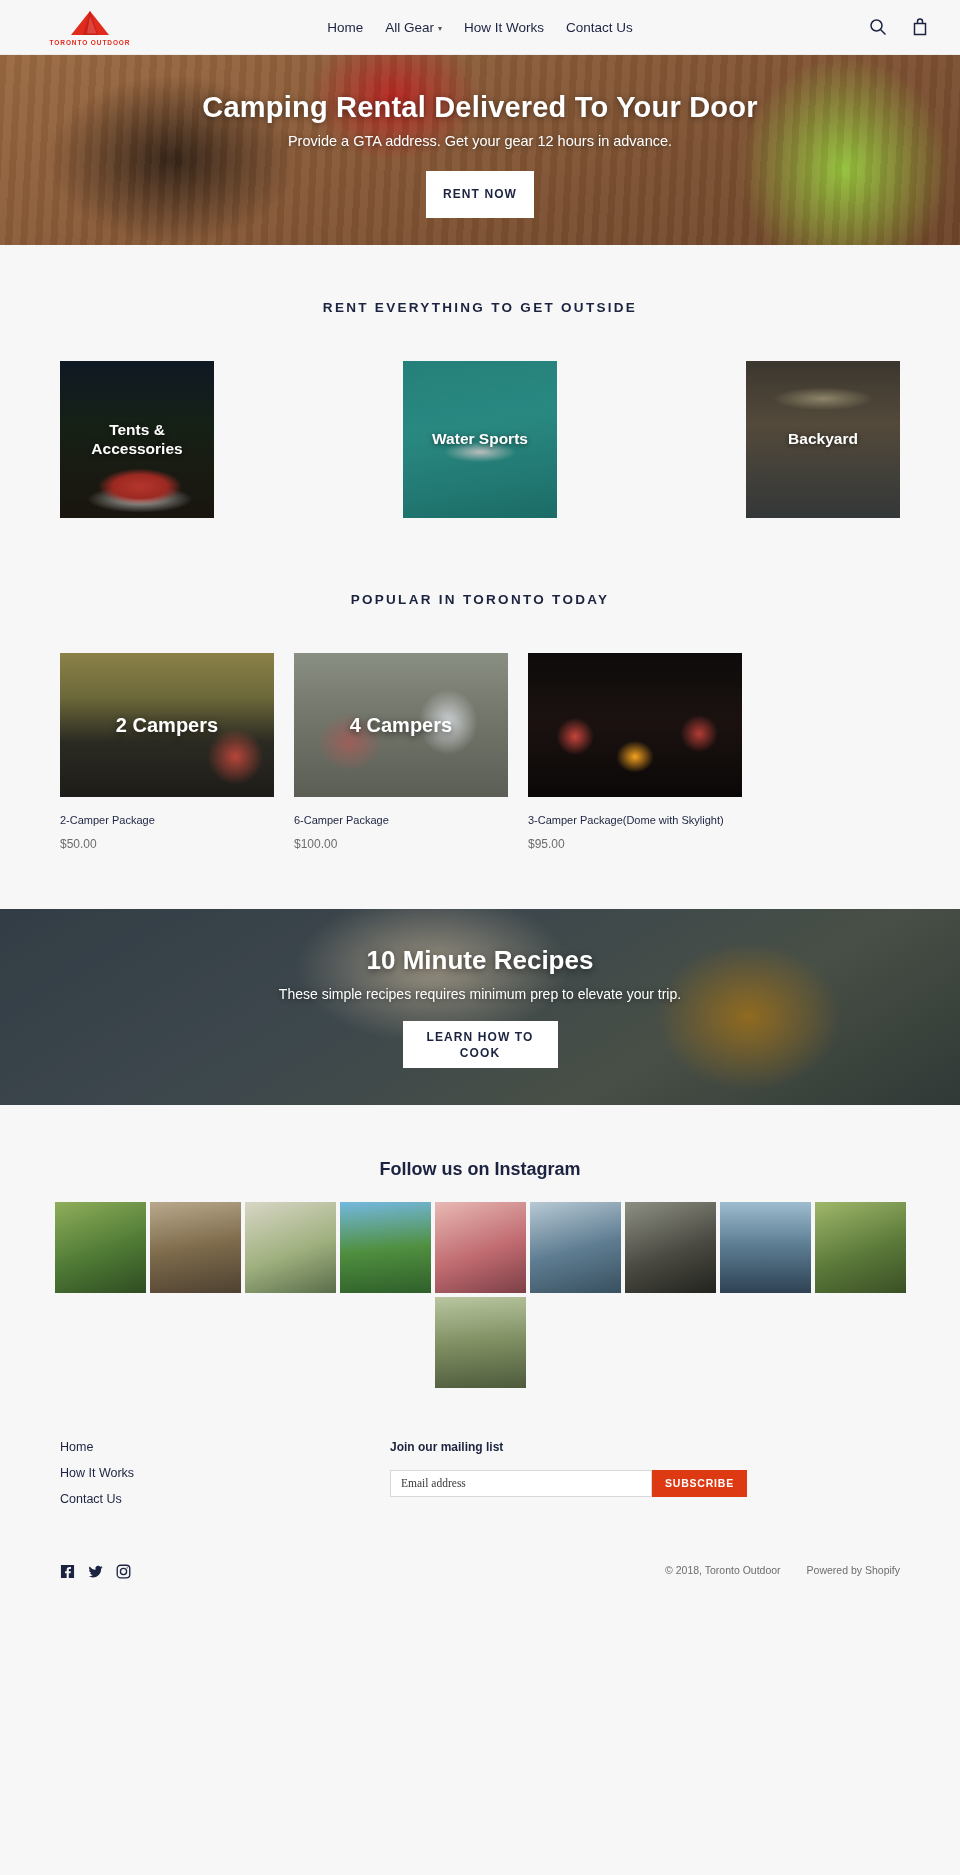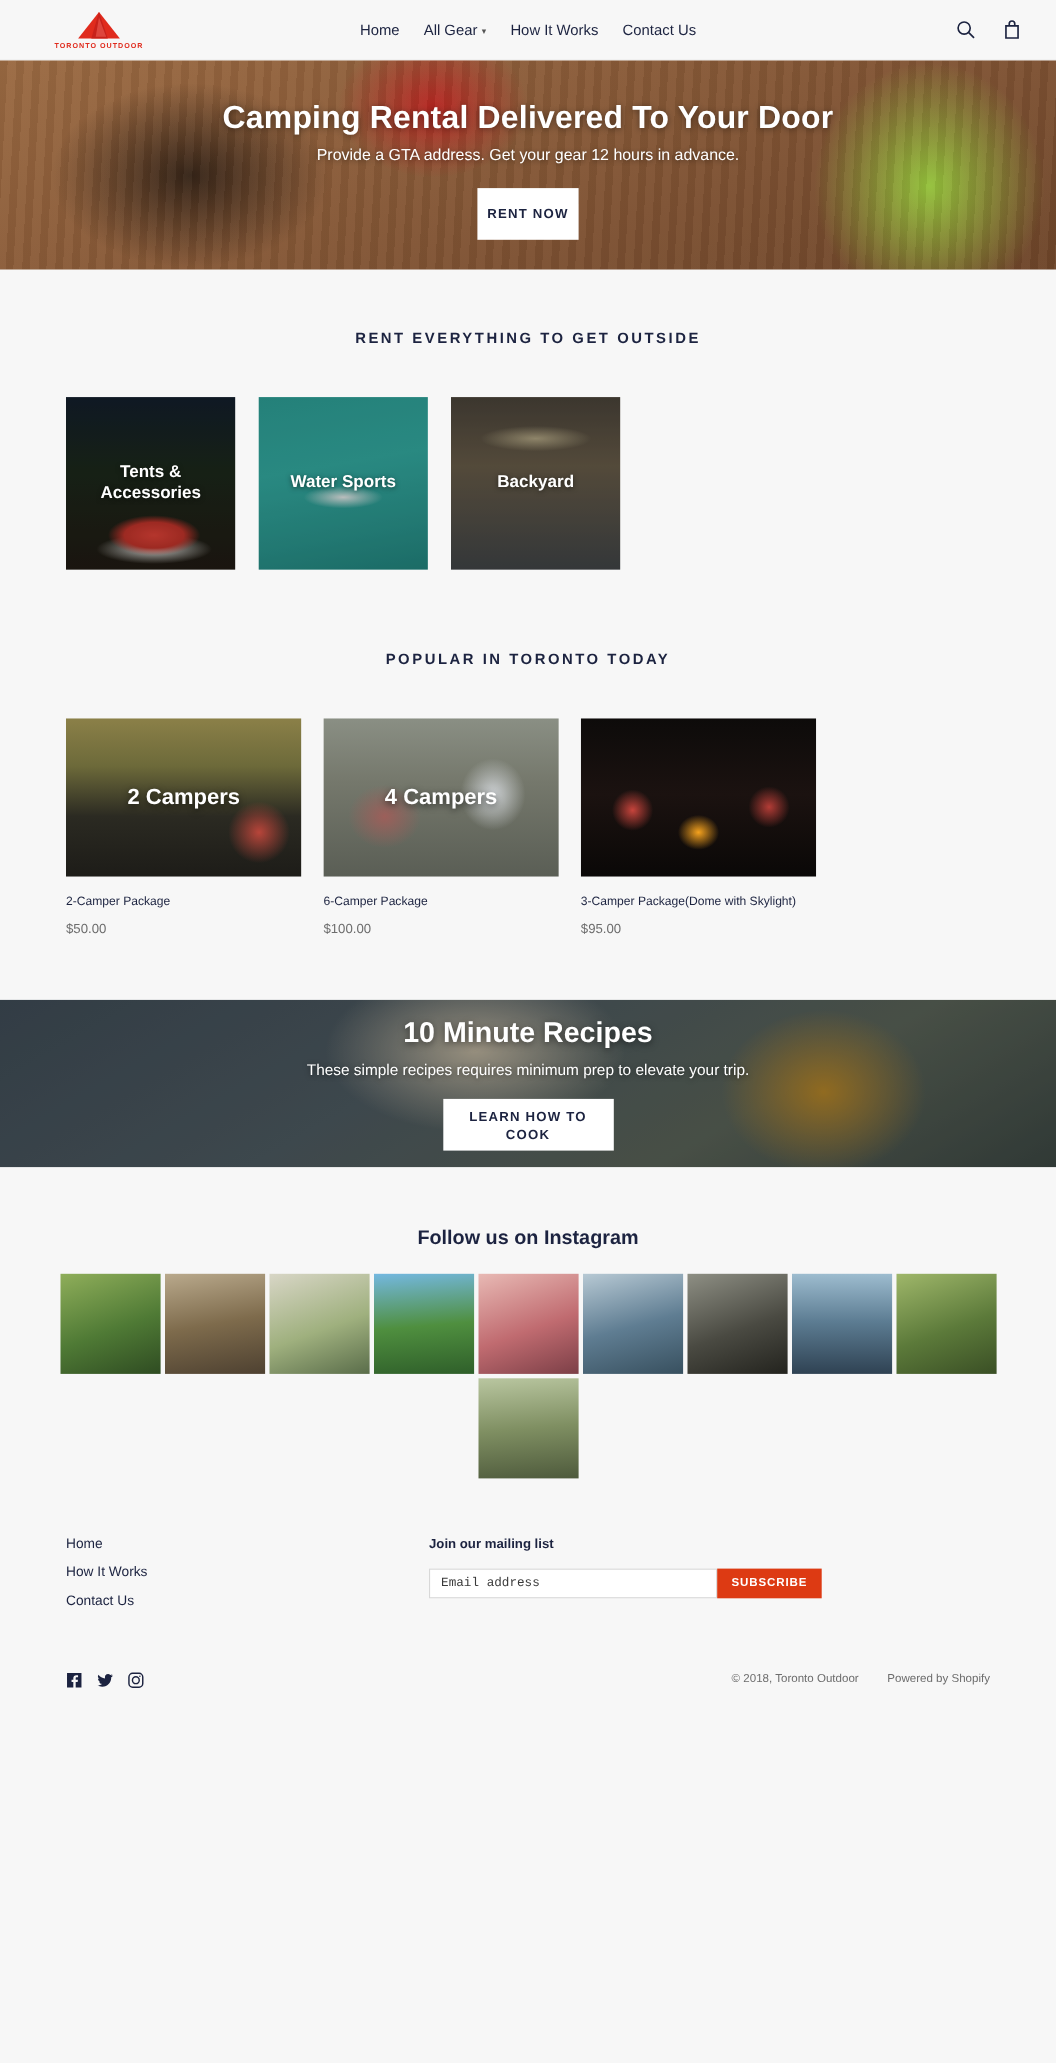--- a/index.html
+++ b/index.html
@@ -67,31 +67,31 @@
   .hero-sub {
     color: #fff; font-size: 14.5px; margin-top: 9px; font-weight: 400;
     text-shadow: 0 1px 5px rgba(0,0,0,.45);
   }
   .btn-white {
     display: inline-flex; align-items: center; justify-content: center; text-align:center;
     background: #fff; color: #1c2340; border: 0; cursor: pointer;
     font-size: 12px; font-weight: 700; letter-spacing: 1.1px;
     line-height: 1.35;
   }
-  .hero-btn { width: 92px; min-height: 47px; margin-top: 22px; padding: 6px 4px; }
+  .hero-btn { width: 108px; min-height: 47px; margin-top: 22px; padding: 6px 4px; }
 
   
   .section { background: #f7f7f7; }
   .section-title {
     text-align: center; color: #1c2340; font-weight: 700;
     font-size: 13.5px; letter-spacing: 2.3px;
   }
   .cat-wrap { padding: 55px 0 0; }
   .cat-grid {
-    display: flex; gap: 21px; justify-content: flex-start;
+    display: flex; gap: 21px; justify-content: space-between;
     margin-top: 46px; padding: 0 60px;
   }
   .cat-card {
     width: 154px; height: 157px; position: relative; overflow: hidden;
     cursor: pointer; display:flex; align-items:center; justify-content:center;
   }
   .cat-card .ph { position: absolute; inset: 0; }
   .cat-card .shade { position:absolute; inset:0; background: rgba(0,0,0,.22); }
   .cat-label {
     position: relative; z-index: 3; color: #fff; font-size: 15.5px; font-weight: 700;
@@ -153,21 +153,21 @@
       radial-gradient(ellipse 26px 26px at 80% 56%, #b33c36, rgba(179,60,54,0) 72%),
       linear-gradient(180deg, #0d0b0a 0%, #1b1210 48%, #0a0807 100%);
   }
   .prod-title {
     margin-top: 16px; font-size: 11px; font-weight: 400; color: #1c2340; line-height: 1.35;
   }
   .prod-price { margin-top: 9px; font-size: 12px; color: #6d6d6d; }
 
   
   .recipes {
-    margin-top: 58px; height: 152px; position: relative; overflow: hidden;
+    margin-top: 58px; height: 196px; position: relative; overflow: hidden;
     display:flex; flex-direction:column; align-items:center; justify-content:center;
     background:
       radial-gradient(ellipse 150px 120px at 78% 55%, #c08a22, rgba(192,138,34,0) 62%),
       radial-gradient(ellipse 200px 110px at 45% 30%, #c9bda4, rgba(201,189,164,0) 68%),
       linear-gradient(150deg, #3e4b55 0%, #4d5a60 40%, #5b6456 70%, #3b4640 100%);
   }
   .recipes::after { content:""; position:absolute; inset:0; background: rgba(20,26,30,.28); }
   .rec-inner { position: relative; z-index: 3; text-align: center; }
   .rec-title { color:#fff; font-size: 26px; font-weight: 700; text-shadow: 0 2px 7px rgba(0,0,0,.5); }
   .rec-sub { color:#fff; font-size: 14px; margin-top: 10px; text-shadow: 0 1px 5px rgba(0,0,0,.5); }
@@ -196,21 +196,21 @@
   .footer { background:#f7f7f7; padding: 52px 60px 0; }
   .footer-cols { display:flex; }
   .f-links { width: 330px; display:flex; flex-direction:column; gap: 12px; }
   .f-links a { font-size: 12.5px; color:#1c2340; text-decoration:none; }
   .f-news { flex: 1; }
   .f-news-title { font-size: 12px; font-weight: 700; color:#1c2340; }
   .f-form { display:flex; margin-top: 16px; width: 357px; }
   .f-input {
     flex: 1; height: 27px; border: 1px solid #d8d8d8; background:#fff;
     padding: 0 10px; font-size: 11.5px; color:#3a3a3a;
-    font-family: Liberation Mono, monospace; outline: none;
+    font-family: Liberation Serif, serif; outline: none;
   }
   .f-input::placeholder { color:#3a3a3a; }
   .f-sub {
     height: 27px; border: 0; background:#dd3a13; color:#fff; cursor:pointer;
     font-size: 10.5px; font-weight: 700; letter-spacing: .8px; padding: 0 13px;
     font-family: "Liberation Sans", sans-serif;
     text-align: right;
   }
   .footer-bottom {
     display:flex; align-items:flex-start; margin-top: 58px; padding-bottom: 26px;

